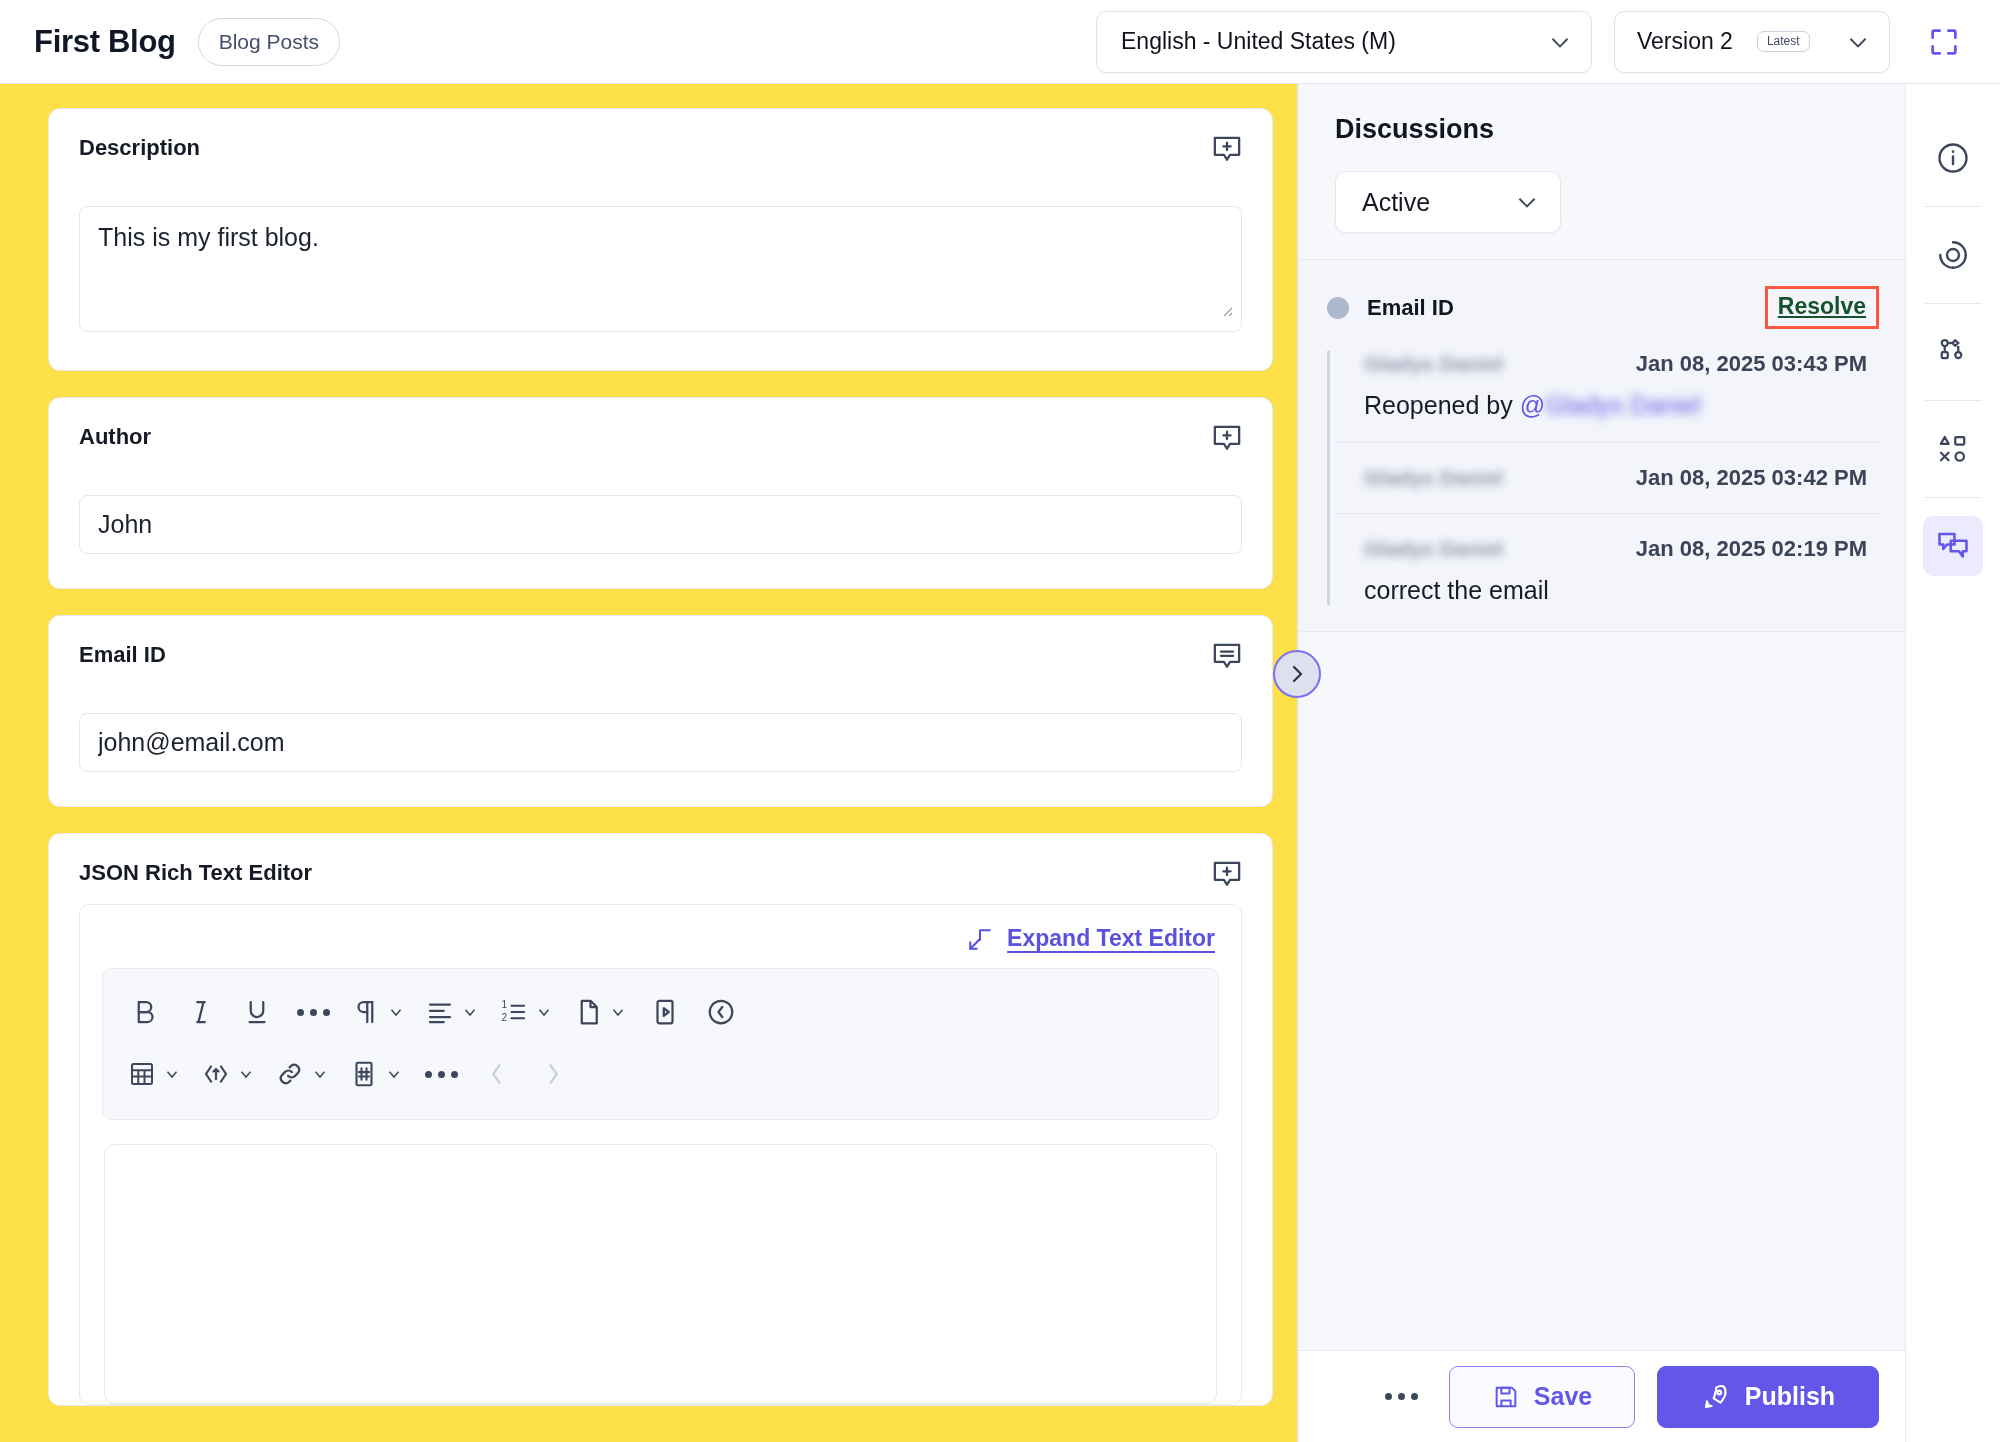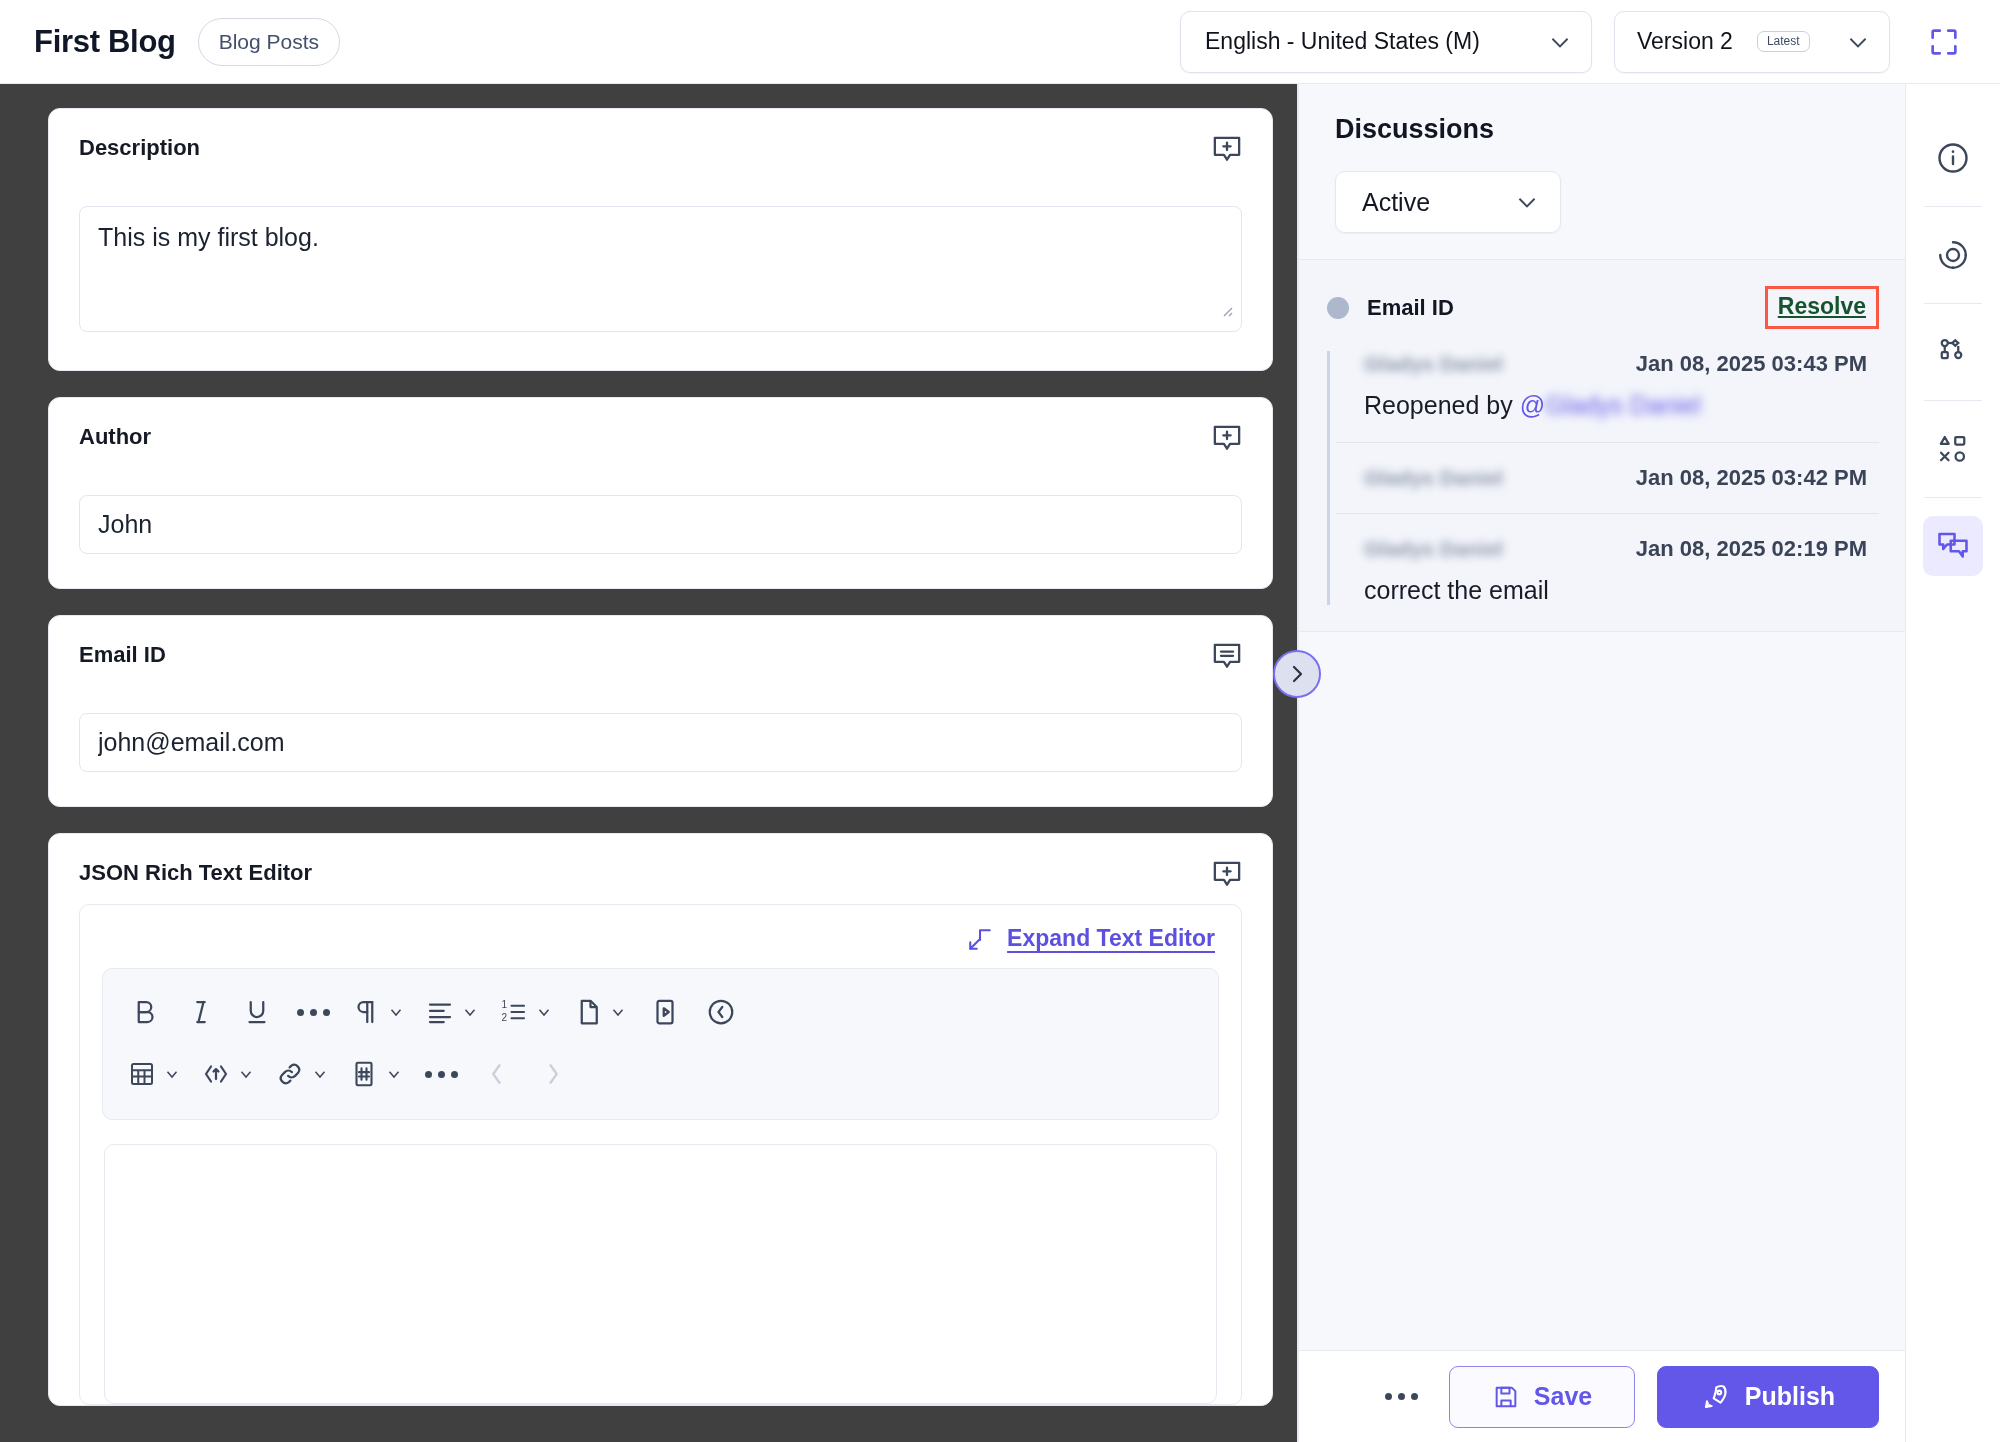--- a/index.html
+++ b/index.html
@@ -31,40 +31,40 @@
   }
   .hdr-spacer { flex: 1 1 auto; }
   .hdr-select {
     height: 62px; min-width: 268px;
     display: flex; align-items: center; justify-content: space-between;
     gap: 14px; padding: 0 18px 0 24px;
     border: 1px solid #dfe3ec; border-radius: 10px; background: #fff;
     font-size: 23px; color: #10131c;
     box-shadow: 0 1px 2px rgba(16,24,40,.04);
   }
-  .hdr-select.lang { width: 412px; }
+  .hdr-select.lang { width: 496px; }
   .hdr-select.ver { width: 276px; margin-left: 22px; padding-left: 22px; }
   .ver-inner { display: flex; align-items: center; gap: 24px; }
   .latest-badge {
     border: 1px solid #c9cfde; border-radius: 7px;
     padding: 3px 9px; font-size: 12px; color: #3f4a63; line-height: 1.1;
   }
   .icon-btn-plain {
     width: 64px; height: 64px; margin-left: 22px;
     display: flex; align-items: center; justify-content: center;
     border-radius: 8px; background: #fff;
   }
 
   
   .body { flex: 1 1 auto; display: flex; min-height: 0; position: relative; }
 
   
   .form-panel {
     width: 1297px; flex: 0 0 1297px;
-    background: #404040;
+    background: #fde047;
     padding: 24px 24px 8px 48px;
     overflow: hidden;
     position: relative;
   }
   .card {
     background: #ffffff;
     border: 1px solid #e6e9f0;
     border-radius: 12px;
     padding: 26px 30px 34px 30px;
     margin-bottom: 26px;

